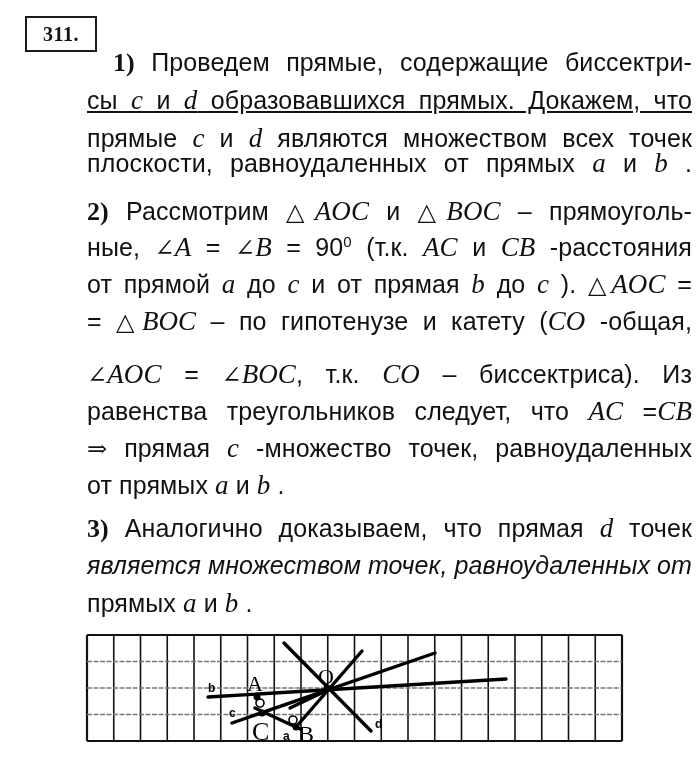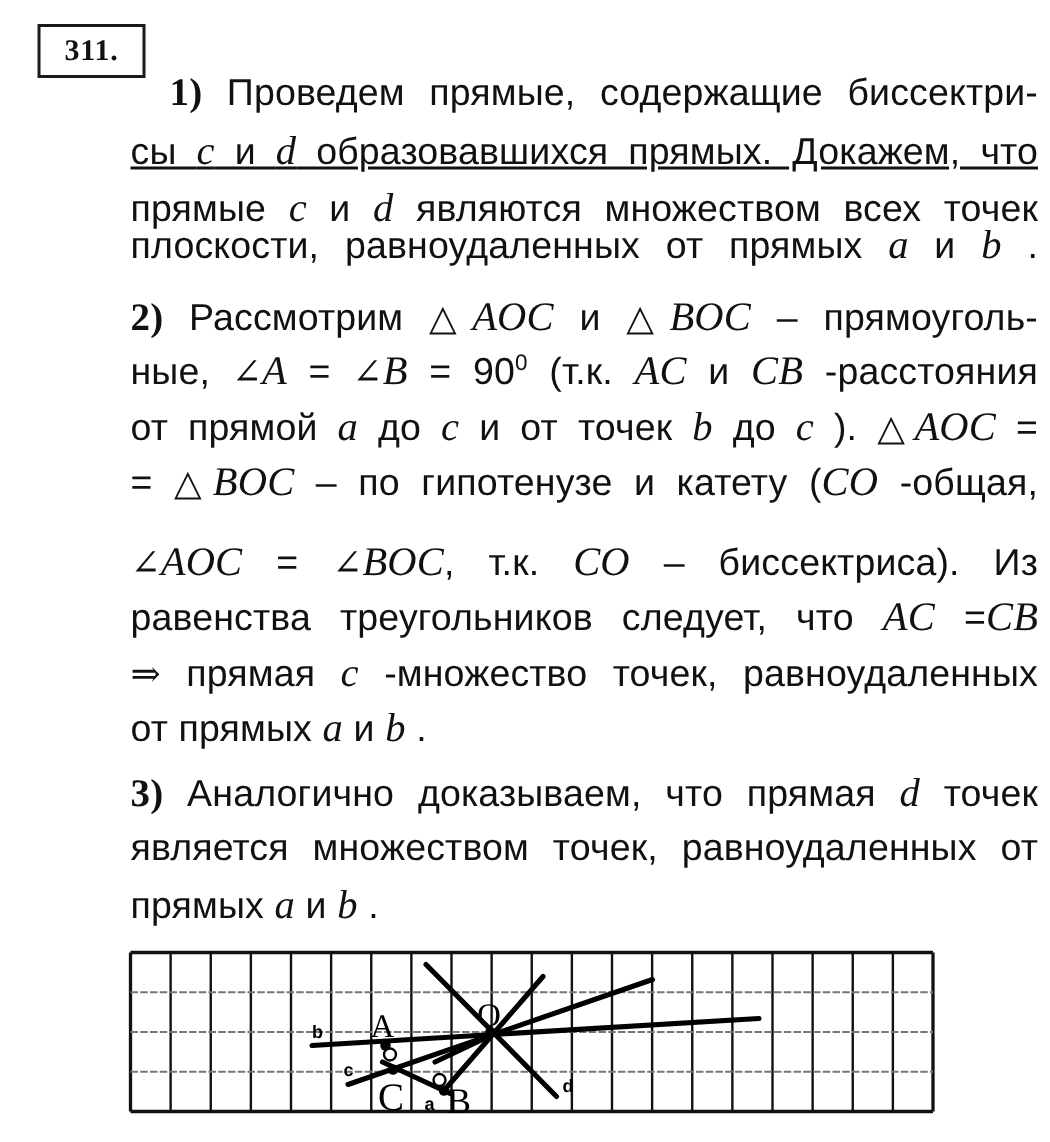--- a/index.html
+++ b/index.html
@@ -31,28 +31,28 @@
 
 <div class="page">
   <div class="num-box">311.</div>
   <div id="text-lines">
       <div class="line first" style="top: 27px;"><b>1)</b><span> Проведем прямые, содержащие биссектри-</span></div>
       <div class="line" style="top: 65px; text-decoration: underline;"><span>сы </span><i>c</i><span> и </span><i>d</i><span> образовавшихся прямых. Докажем, что</span></div>
       <div class="line" style="top: 103px;"><span>прямые </span><i>c</i><span> и </span><i>d</i><span> являются множеством всех точек</span></div>
       <div class="line" style="top: 128px;"><span>плоскости, равноудаленных от прямых </span><i>a</i><span> и </span><i>b</i><span> .</span></div>
       <div class="line" style="top: 176px;"><b>2)</b><span> Рассмотрим </span><span class="sym">△</span><i>AOC</i><span> и </span><span class="sym">△</span><i>BOC</i><span> – прямоуголь-</span></div>
       <div class="line" style="top: 212px;"><span>ные, </span><span class="sym">∠</span><i>A</i><span> = </span><span class="sym">∠</span><i>B</i><span> = 90</span><sup>0</sup><span> (т.к. </span><i>AC</i><span> и </span><i>CB</i><span> -расстояния</span></div>
-      <div class="line" style="top: 249px;"><span>от прямой </span><i>a</i><span> до </span><i>c</i><span> и от точек </span><i>b</i><span> до </span><i>c</i><span> ). </span><span class="sym">△</span><i>AOC</i><span> =</span></div>
+      <div class="line" style="top: 249px;"><span>от прямой </span><i>a</i><span> до </span><i>c</i><span> и от прямая </span><i>b</i><span> до </span><i>c</i><span> ). </span><span class="sym">△</span><i>AOC</i><span> =</span></div>
       <div class="line" style="top: 286px;"><span>= </span><span class="sym">△</span><i>BOC</i><span> – по гипотенузе и катету (</span><i>CO</i><span> -общая,</span></div>
       <div class="line" style="top: 339px;"><span class="sym">∠</span><i>AOC</i><span> = </span><span class="sym">∠</span><i>BOC</i><span>, т.к. </span><i>CO</i><span> – биссектриса). Из</span></div>
       <div class="line" style="top: 376px;"><span>равенства треугольников следует, что </span><i>AC</i><span> =</span><i>CB</i></div>
       <div class="line" style="top: 413px;"><span class="sym">⇒</span><span> прямая </span><i>c</i><span> -множество точек, равноудаленных</span></div>
       <div class="line last" style="top: 450px;"><span>от прямых </span><i>a</i><span> и </span><i>b</i><span> .</span></div>
       <div class="line" style="top: 493px;"><b>3)</b><span> Аналогично доказываем, что прямая </span><i>d</i><span> точек</span></div>
-      <div class="line" style="top: 530px;"><span>является множеством точек, равноудаленных от</span></div>
+      <div class="line" style="top: 530px; font-style: italic;"><span>является множеством точек, равноудаленных от</span></div>
       <div class="line last" style="top: 568px;"><span>прямых </span><i>a</i><span> и </span><i>b</i><span> .</span></div>
     </div>
 
   <svg class="diagram" viewBox="0 600 700 161" width="700" height="161">
     <g id="grid">
         <line x1="87" x2="87" y1="635" y2="741" stroke="#111" stroke-width="2.2"></line>
         <line x1="113.75" x2="113.75" y1="635" y2="741" stroke="#111" stroke-width="1.6"></line>
         <line x1="140.5" x2="140.5" y1="635" y2="741" stroke="#111" stroke-width="1.6"></line>
         <line x1="167.25" x2="167.25" y1="635" y2="741" stroke="#111" stroke-width="1.6"></line>
         <line x1="194" x2="194" y1="635" y2="741" stroke="#111" stroke-width="1.6"></line>

